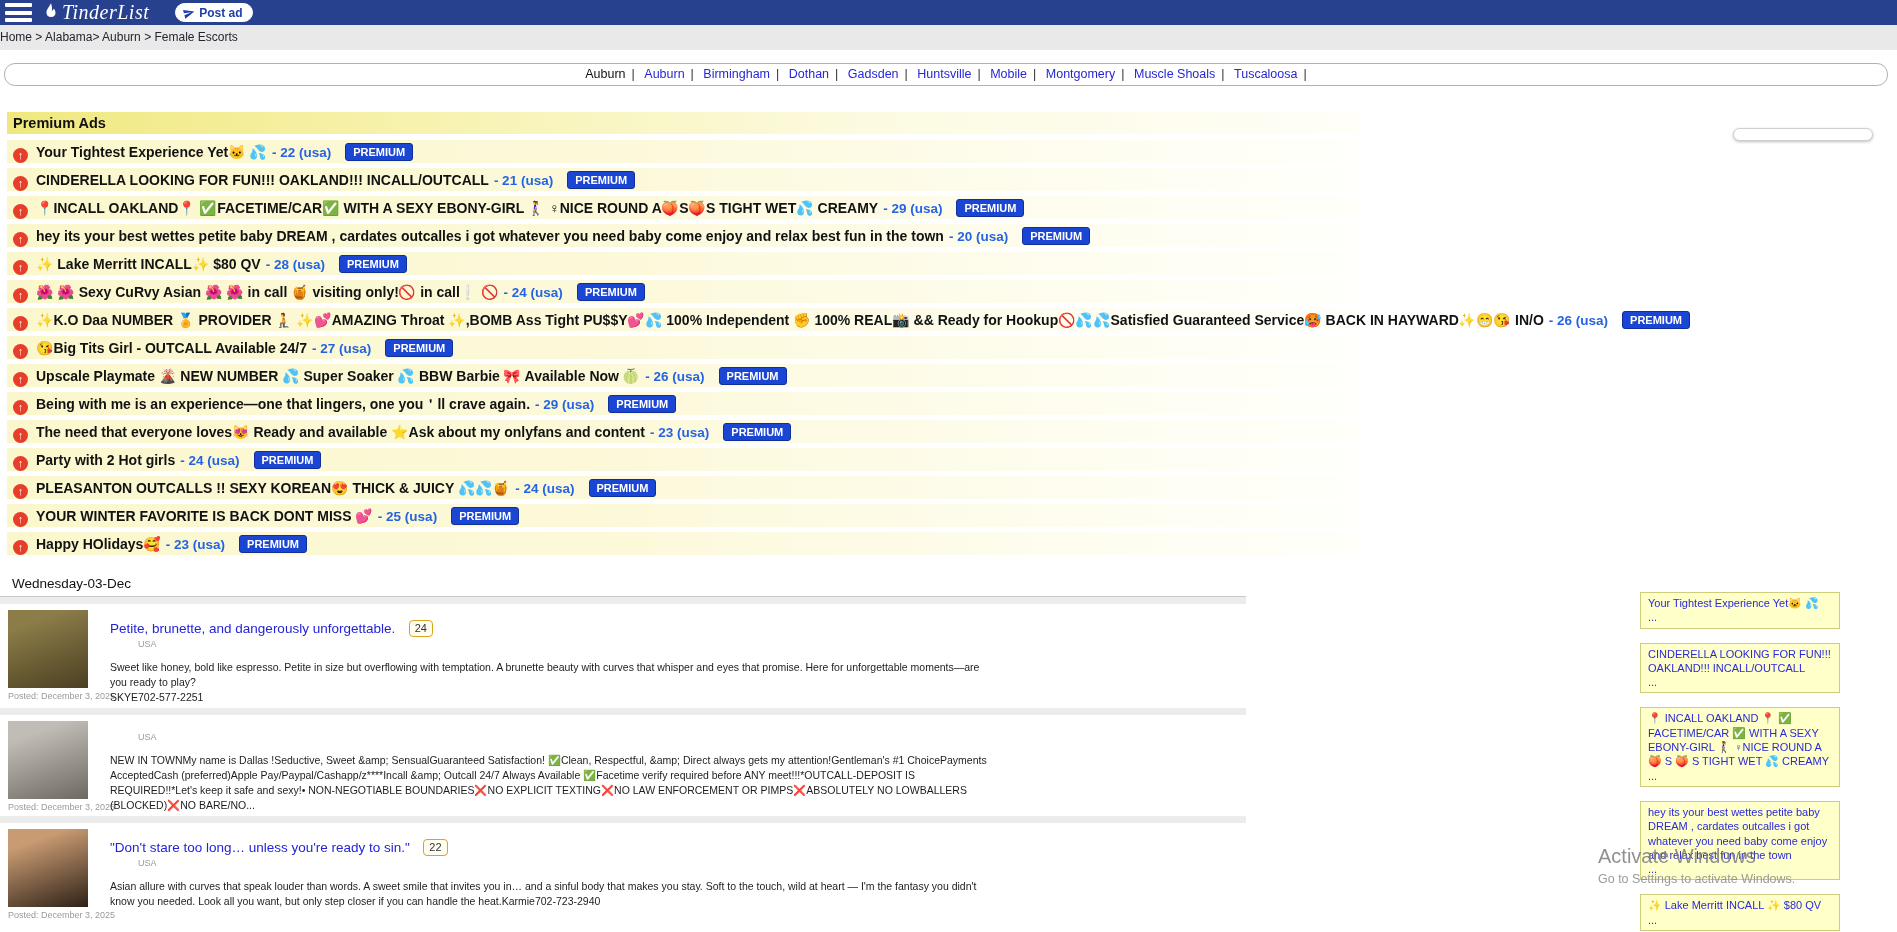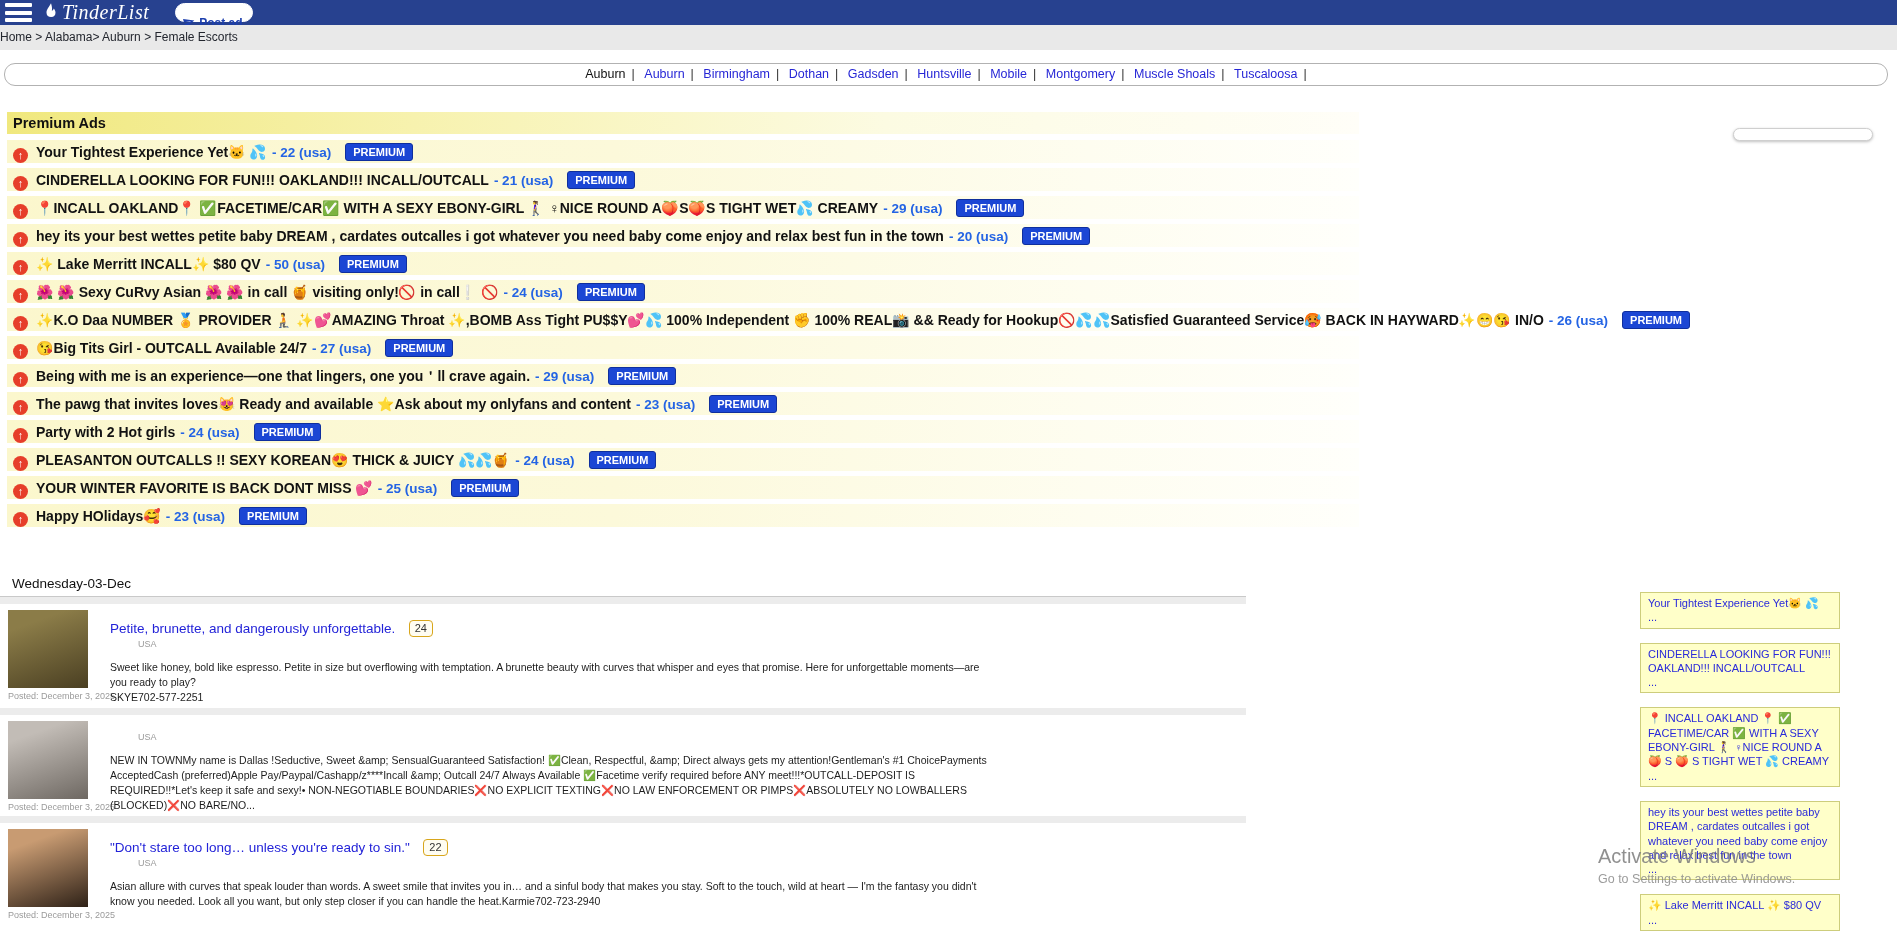--- a/index.html
+++ b/index.html
@@ -13,21 +13,21 @@
   .topbar { position:absolute; left:0; top:0; width:1897px; height:25px;
     background:#27418f; display:flex; align-items:center; }
   .hamburger { width:27px; height:19px; margin-left:5px; display:flex;
     flex-direction:column; justify-content:space-between; cursor:pointer; }
   .hamburger span { display:block; height:4px; background:#fff; border-radius:1px; }
   .brand { display:flex; align-items:center; margin-left:10px; }
   .brand .flame { margin-right:2px; margin-top:1px; }
   .brand-text { color:#fff; font-family:"Liberation Serif", serif; font-size:20px;
     letter-spacing:.5px;font-style:italic; }
   .postad { margin-left:26px; background:#fff; border:1px solid #fff; border-radius:10px;
-    height:19px; padding:12px 9px 0 7px; display:flex; align-items:flex-start; cursor:pointer; }
+    height:19px; padding:0 9px 0 7px; display:flex; align-items:center; cursor:pointer; }
   .postad .plane { margin-right:4px; display:flex; }
   .postad-label { color:#1d3fae; font-size:12px; font-weight:bold; }
 
   
   .breadcrumb-bar { position:absolute; left:0; top:25px; width:1897px; height:25px;
     background:#e9e9e9; line-height:25px; padding-left:0; font-size:12px; color:#222; }
   .crumb { color:#23262e; text-decoration:none; cursor:pointer; }
   .crumb-sep { color:#23262e; }
 
   
@@ -167,42 +167,45 @@
 
       <div class="p-row">
         <span class="arrow-icon">↑</span><a class="p-title">📍INCALL OAKLAND📍 ✅FACETIME/CAR✅ WITH A SEXY EBONY-GIRL 🚶‍♀️ ♀NICE ROUND A🍑S🍑S TIGHT WET💦 CREAMY</a><span class="p-meta">- 29 (usa)</span><span class="p-badge">PREMIUM</span>
       </div>
 
       <div class="p-row">
         <span class="arrow-icon">↑</span><a class="p-title">hey its your best wettes petite baby DREAM , cardates outcalles i got whatever you need baby come enjoy and relax best fun in the town</a><span class="p-meta">- 20 (usa)</span><span class="p-badge">PREMIUM</span>
       </div>
 
       <div class="p-row">
-        <span class="arrow-icon">↑</span><a class="p-title">✨ Lake Merritt INCALL✨ $80 QV</a><span class="p-meta">- 50 (usa)</span><span class="p-badge">PREMIUM</span>
+        <span class="arrow-icon">↑</span><a class="p-title">✨ Lake Merritt INCALL✨ $80 QV</a><span class="p-meta">- 28 (usa)</span><span class="p-badge">PREMIUM</span>
       </div>
 
       <div class="p-row">
         <span class="arrow-icon">↑</span><a class="p-title">🌺 🌺 Sexy CuRvy Asian 🌺 🌺 in call 🍯 visiting only!🚫 in call❕ 🚫</a><span class="p-meta">- 24 (usa)</span><span class="p-badge">PREMIUM</span>
       </div>
 
       <div class="p-row">
         <span class="arrow-icon">↑</span><a class="p-title">✨K.O Daa NUMBER 🏅 PROVIDER 🧎 ✨💕AMAZING Throat ✨,BOMB Ass Tight PU$$Y💕💦 100% Independent ✊ 100% REAL📸 &amp;&amp; Ready for Hookup🚫💦💦Satisfied Guaranteed Service🥵 BACK IN HAYWARD✨😁😘 IN/O</a><span class="p-meta">- 26 (usa)</span><span class="p-badge">PREMIUM</span>
       </div>
 
       <div class="p-row">
         <span class="arrow-icon">↑</span><a class="p-title">😘Big Tits Girl - OUTCALL Available 24/7</a><span class="p-meta">- 27 (usa)</span><span class="p-badge">PREMIUM</span>
       </div>
 
+      <div class="p-row">
+        <span class="arrow-icon">↑</span><a class="p-title">Upscale Playmate 🌋 NEW NUMBER 💦 Super Soaker 💦 BBW Barbie 🎀 Available Now 🍈</a><span class="p-meta">- 26 (usa)</span><span class="p-badge">PREMIUM</span>
+      </div>
 
       <div class="p-row">
         <span class="arrow-icon">↑</span><a class="p-title">Being with me is an experience—one that lingers, one you＇ll crave again.</a><span class="p-meta">- 29 (usa)</span><span class="p-badge">PREMIUM</span>
       </div>
 
       <div class="p-row">
-        <span class="arrow-icon">↑</span><a class="p-title">The pawg that invites loves😻 Ready and available ⭐Ask about my onlyfans and content</a><span class="p-meta">- 23 (usa)</span><span class="p-badge">PREMIUM</span>
+        <span class="arrow-icon">↑</span><a class="p-title">The need that everyone loves😻 Ready and available ⭐Ask about my onlyfans and content</a><span class="p-meta">- 23 (usa)</span><span class="p-badge">PREMIUM</span>
       </div>
 
       <div class="p-row">
         <span class="arrow-icon">↑</span><a class="p-title">Party with 2 Hot girls</a><span class="p-meta">- 24 (usa)</span><span class="p-badge">PREMIUM</span>
       </div>
 
       <div class="p-row">
         <span class="arrow-icon">↑</span><a class="p-title">PLEASANTON OUTCALLS !! SEXY KOREAN😍 THICK &amp; JUICY 💦💦🍯</a><span class="p-meta">- 24 (usa)</span><span class="p-badge">PREMIUM</span>
       </div>
 

